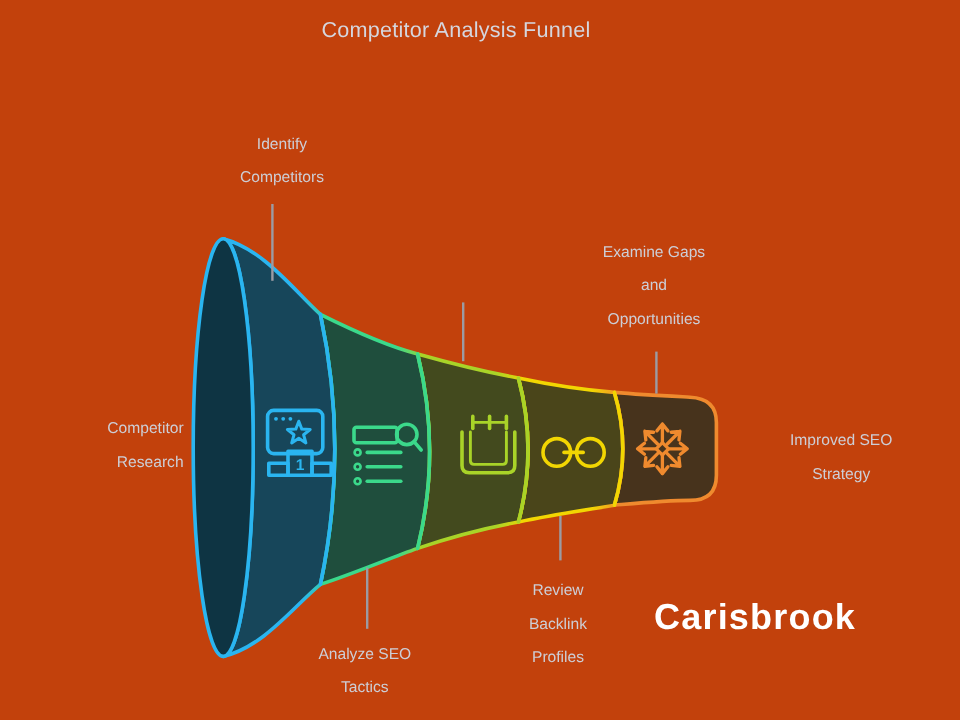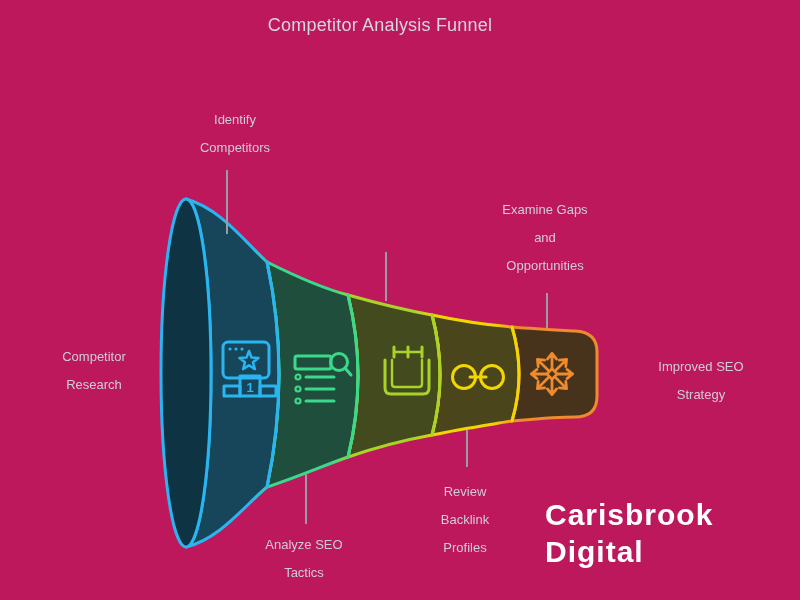--- a/index.html
+++ b/index.html
@@ -1,28 +1,28 @@
 <!DOCTYPE html>
 <html><head>
 <meta charset="utf-8">
 <style>
   html,body{margin:0;padding:0;background:#030321;}
-  .stage{position:relative;width:800px;height:600px;background:#be185d;overflow:hidden;
+  .stage{position:relative;width:800px;height:600px;background:#c2410c;overflow:hidden;
          font-family:"Liberation Sans",sans-serif;}
   .stage svg.funnel{position:absolute;left:0;top:0;}
   .title{position:absolute;left:240px;top:15px;width:280px;text-align:center;
          font-size:18px;font-weight:500;color:#d5d6de;letter-spacing:.2px;}
   .label{position:absolute;font-size:13px;line-height:28px;color:#cdced6;
          text-align:center;white-space:pre-line;}
   .lbl-stage1{left:145px;top:106px;width:180px;}
   .lbl-stage3{left:305px;top:160px;width:160px;}
   .lbl-stage5{left:465px;top:196px;width:160px;}
   .lbl-stage2{left:214px;top:531px;width:180px;}
   .lbl-stage4{left:385px;top:478px;width:160px;}
-  .lbl-input{left:24px;top:343px;width:140px;}
+  .lbl-input{left:13px;top:343px;width:140px;text-align:right;}
   .lbl-output{left:616px;top:343px;width:170px;text-align:center;margin-top:10px;}
   .logo{position:absolute;left:545px;top:496px;width:245px;text-align:left;
         color:#ffffff;font-weight:bold;font-size:30px;line-height:37px;letter-spacing:1px;}
 </style>
 </head>
 <body>
 
 <div class="stage">
 
   <div class="title">Competitor Analysis Funnel</div>
@@ -133,16 +133,15 @@
 and
 Opportunities</div>
 
   <div class="label lbl-input">Competitor
 Research</div>
   <div class="label lbl-output">Improved SEO
 Strategy</div>
 
   <div class="logo">
     <div>Carisbrook</div>
-    <div>Digital</div>
   </div>
 
 </div>
 
 </body></html>

